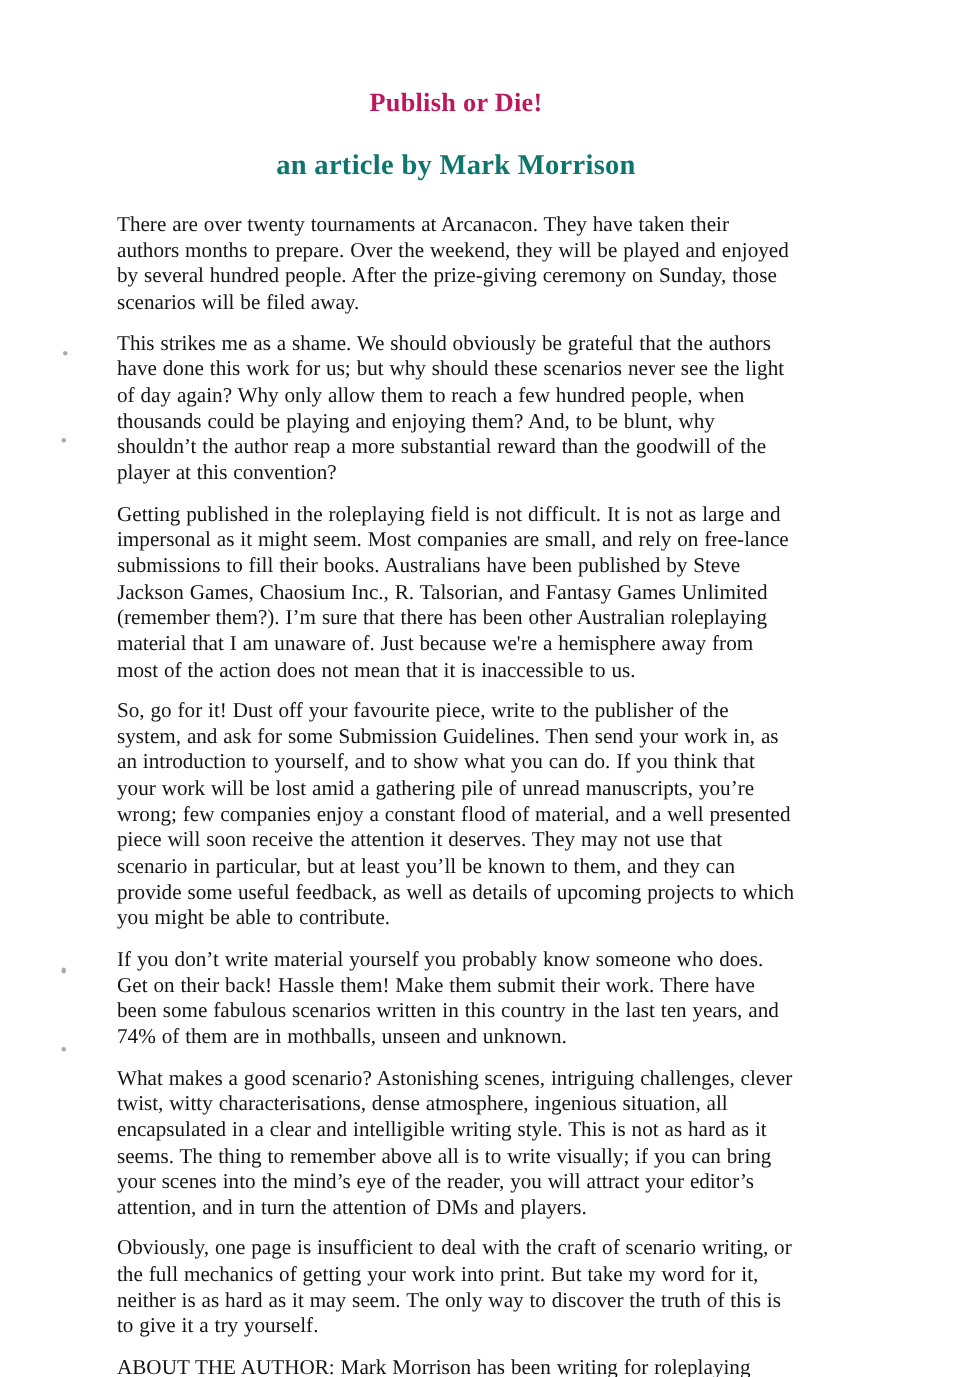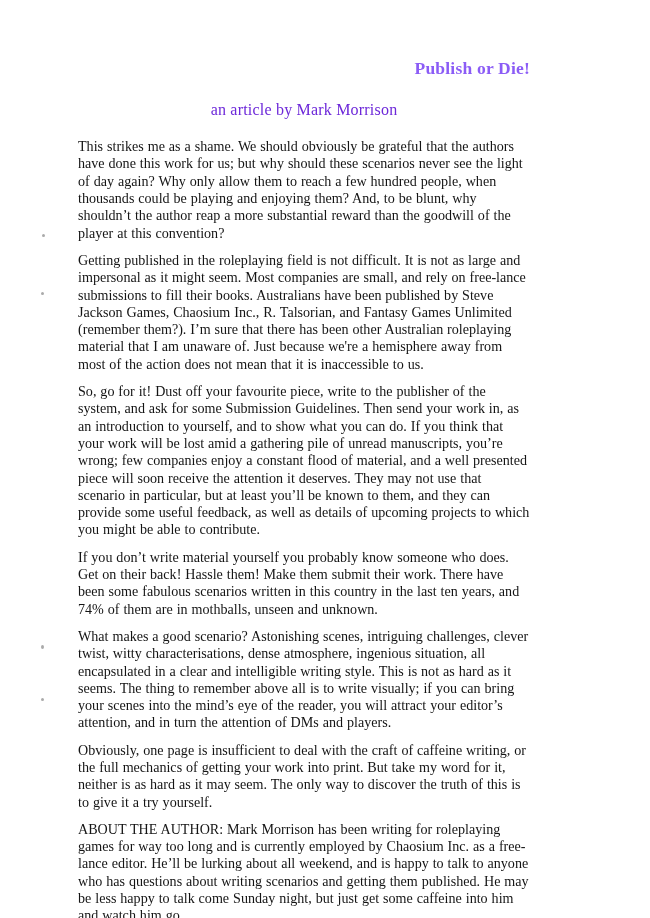--- a/index.html
+++ b/index.html
@@ -19,39 +19,39 @@
   }
 
   .content {
     position: absolute;
     left: 78px;
     top: 0;
     width: 452px;
   }
 
   .doc-title {
-    text-align: right;
+    text-align: center;
     font-weight: bold;
     font-size: 17.5px;
     line-height: 1.2;
     margin: 0;
     padding-top: 58px;
     letter-spacing: 0.2px;
-    color: #8b5cf6;
+    color: #be185d;
   }
 
   .doc-subtitle {
     text-align: center;
-    font-weight: normal;
-    font-size: 16px;
+    font-weight: bold;
+    font-size: 19px;
     line-height: 1.2;
     margin: 0;
     padding-top: 21px;
     letter-spacing: 0.2px;
-    color: #6d28d9;
+    color: #0f766e;
   }
 
   .body-block {
     margin-top: 19px;
   }
 
   p.para {
     margin: 0 0 10px 0;
     font-size: 14.1px;
     line-height: 17.3px;
@@ -82,23 +82,24 @@
   <span class="speck" style="left:41px; top:645px; width:3px; height:4px;"></span>
   <span class="speck" style="left:41px; top:698px; width:3px; height:3px;"></span>
 
   <div class="content">
 
     <h1 class="doc-title">Publish or Die!</h1>
 
     <h2 class="doc-subtitle">an article by Mark Morrison</h2>
 
     <div class="body-block">
+      <p class="para">There are over twenty tournaments at Arcanacon.  They have taken their authors months to prepare.  Over the weekend, they will be played and enjoyed by several hundred people.  After the prize-giving ceremony on Sunday, those scenarios will be filed away.</p>
       <p class="para">This strikes me as a shame.  We should obviously be grateful that the authors have done this work for us; but why should these scenarios never see the light of day again?  Why only allow them to reach a few hundred people, when thousands could be playing and enjoying them?  And, to be blunt, why shouldn’t the author reap a more substantial reward than the goodwill of the player at this convention?</p>
       <p class="para">Getting published in the roleplaying field is not difficult.  It is not as large and impersonal as it might seem.  Most companies are small, and rely on free-lance submissions to fill their books.  Australians have been published by Steve Jackson Games, Chaosium Inc., R. Talsorian, and Fantasy Games Unlimited (remember them?).  I’m sure that there has been other Australian roleplaying material that I am unaware of.  Just because we're a hemisphere away from most of the action does not mean that it is inaccessible to us.</p>
       <p class="para">So, go for it!  Dust off your favourite piece, write to the publisher of the system, and ask for some Submission Guidelines.  Then send your work in, as an introduction to yourself, and to show what you can do.  If you think that your work will be lost amid a gathering pile of unread manuscripts, you’re wrong; few companies enjoy a constant flood of material, and a well presented piece will soon receive the attention it deserves.  They may not use that scenario in particular, but at least you’ll be known to them, and they can provide some useful feedback, as well as details of upcoming projects to which you might be able to contribute.</p>
       <p class="para">If you don’t write material yourself you probably know someone who does.  Get on their back!  Hassle them!  Make them submit their work.  There have been some fabulous scenarios written in this country in the last ten years, and 74% of them are in mothballs, unseen and unknown.</p>
       <p class="para">What makes a good scenario?  Astonishing scenes, intriguing challenges, clever twist, witty characterisations, dense atmosphere, ingenious situation, all encapsulated in a clear and intelligible writing style.  This is not as hard as it seems.  The thing to remember above all is to write visually; if you can bring your scenes into the mind’s eye of the reader, you will attract your editor’s attention, and in turn the attention of DMs and players.</p>
-      <p class="para">Obviously, one page is insufficient to deal with the craft of caffeine writing, or the full mechanics of getting your work into print.  But take my word for it, neither is as hard as it may seem.  The only way to discover the truth of this is to give it a try yourself.</p>
+      <p class="para">Obviously, one page is insufficient to deal with the craft of scenario writing, or the full mechanics of getting your work into print.  But take my word for it, neither is as hard as it may seem.  The only way to discover the truth of this is to give it a try yourself.</p>
       <p class="para">ABOUT THE AUTHOR:  Mark Morrison has been writing for roleplaying games for way too long and is currently employed by Chaosium Inc. as a free-lance editor.  He’ll be lurking about all weekend, and is happy to talk to anyone who has questions about writing scenarios and getting them published.  He may be less happy to talk come Sunday night, but just get some caffeine into him and watch him go.</p>
     </div>
 
   </div>
 </div>
 
 </body></html>

